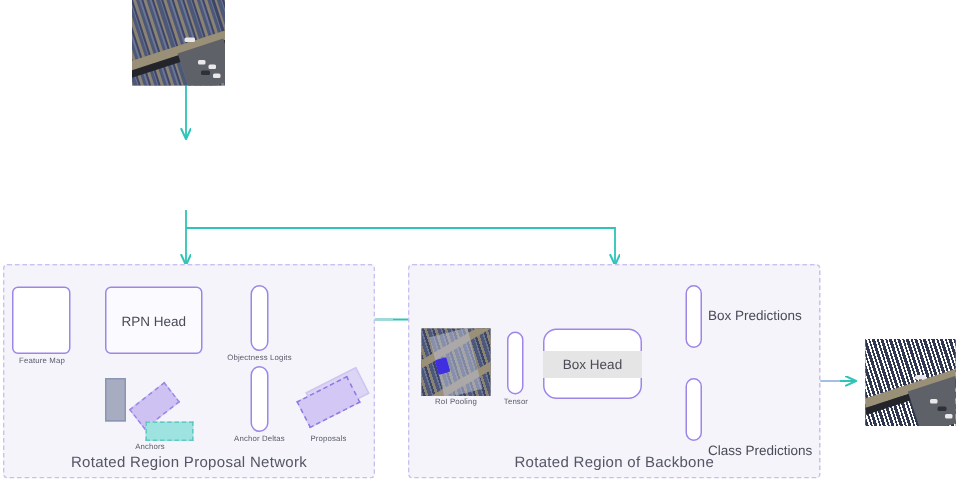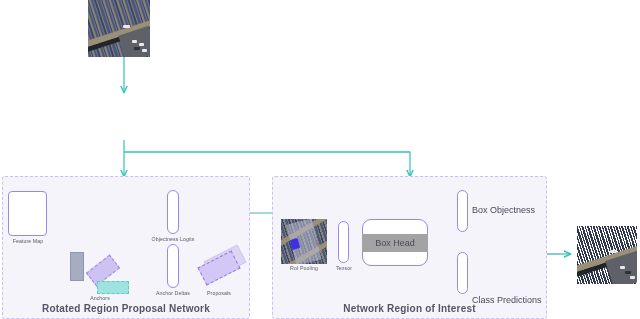--- a/index.html
+++ b/index.html
@@ -14,21 +14,21 @@
 
   
   .panel {
     position:absolute;
     background:#f4f4fa;
     border:1px dashed #c9bff0;
     border-radius:3px;
   }
   .panel-title {
     position:absolute; left:0; right:0; bottom:4px;
-    text-align:center; font-size:10px; color:#555566; letter-spacing:.2px;font-weight:bold;
+    text-align:center; font-size:10px; color:#555566; letter-spacing:.2px;
   }
 
   
   .node {
     position:absolute; box-sizing:border-box;
     border:1px solid #9d86e8; border-radius:4px;
     background:#fafaff;
     display:flex; align-items:center; justify-content:center;
     font-size:9.5px; color:#4a4a58;
   }
@@ -191,62 +191,65 @@
   </div>
 
 
   <div class="panel" style="left:2px; top:176px; width:246px; height:141px;">
     <div class="panel-title">Rotated Region Proposal Network</div>
   </div>
 
   <div class="node white" style="left:8px; top:191px; width:39px; height:45px;"></div>
   <div class="caption" style="left:0px; top:238px; width:56px;">Feature Map</div>
 
+  <div class="node" style="left:70px; top:191px; width:65px; height:45px;">
+    <span class="label-md">RPN Head</span>
+  </div>
 
   <div class="pill" style="left:167px; top:190px; width:12px; height:44px;"></div>
   <div class="caption" style="left:140px; top:236px; width:66px;">Objectness Logits</div>
 
   <div class="anchor-gray" style="left:70px; top:252px; width:14px; height:29px;"></div>
   <div class="anchor-purple" style="left:88px; top:262px; width:30px; height:17px; transform:rotate(-38deg);"></div>
   <div class="anchor-cyan" style="left:97px; top:281px; width:32px; height:13px;"></div>
   <div class="caption" style="left:73px; top:295px; width:54px;">Anchors</div>
 
   <div class="pill" style="left:167px; top:244px; width:12px; height:44px;"></div>
   <div class="caption" style="left:141px; top:290px; width:64px;">Anchor Deltas</div>
 
   <div class="prop-back" style="left:206px; top:252px; width:38px; height:20px; transform:rotate(-27deg);"></div>
   <div class="prop-front" style="left:200px; top:258px; width:38px; height:20px; transform:rotate(-27deg);"></div>
   <div class="caption" style="left:190px; top:290px; width:58px;">Proposals</div>
 
   <div class="panel" style="left:272px; top:176px; width:273px; height:141px;">
-    <div class="panel-title">Network Region of Interest</div>
+    <div class="panel-title">Rotated Region of Backbone</div>
   </div>
 
   <div class="img" style="left:281px; top:219px; width:46px; height:45px;">
     <div class="solar-field"></div>
     <div class="ground" style="left:-10px; top:4px; width:80px; height:5px; transform:rotate(-30deg);"></div>
     <div class="ground" style="left:-14px; top:34px; width:80px; height:5px; transform:rotate(-30deg);"></div>
     <div style="position:absolute; left:10px; top:2px; width:26px; height:42px;
                 background:#b9bdd0; opacity:.55; transform:rotate(-14deg);"></div>
     <div class="roi-blob" style="left:10px; top:20px; width:8px; height:10px; transform:rotate(-16deg);"></div>
   </div>
   <div class="caption" style="left:277px; top:265px; width:54px;">RoI Pooling</div>
 
   <div class="pill" style="left:338px; top:221px; width:11px; height:42px;"></div>
   <div class="caption" style="left:324px; top:265px; width:40px;">Tensor</div>
 
   <div class="pill-wide" style="left:362px; top:219px; width:66px; height:47px;">
   </div>
   <div style="position:absolute; left:362px; top:234px; width:66px; height:18px;
-              display:flex; align-items:center; justify-content:center; background:#a3a3a3;">
+              display:flex; align-items:center; justify-content:center; background:#e5e5e5;">
     <span class="label-md">Box Head</span>
   </div>
 
   <div class="pill" style="left:457px; top:190px; width:11px; height:42px;"></div>
-  <div style="position:absolute; left:472px; top:205px; font-size:9px; color:#4a4a58; white-space:nowrap;">Box Objectness</div>
+  <div style="position:absolute; left:472px; top:205px; font-size:9px; color:#4a4a58; white-space:nowrap;">Box Predictions</div>
 
   <div class="pill" style="left:457px; top:252px; width:11px; height:42px;"></div>
   <div style="position:absolute; left:472px; top:267px; font-size:9px; color:#4a4a58; white-space:nowrap;margin-top:28px;">Class Predictions</div>
 
   <div class="img" style="left:577px; top:226px; width:60px; height:58px;">
     <div class="det-field"></div>
     <div class="road" style="left:-6px; top:33px; width:90px; height:5px; transform:rotate(-18deg);"></div>
     <div class="ground" style="left:-6px; top:27px; width:90px; height:6px; transform:rotate(-18deg);"></div>
     <div class="lot" style="left:32px; top:29px; width:34px; height:30px; transform:rotate(-18deg);"></div>
     <div class="car" style="left:43px; top:40px; width:5px; height:3px;"></div>

